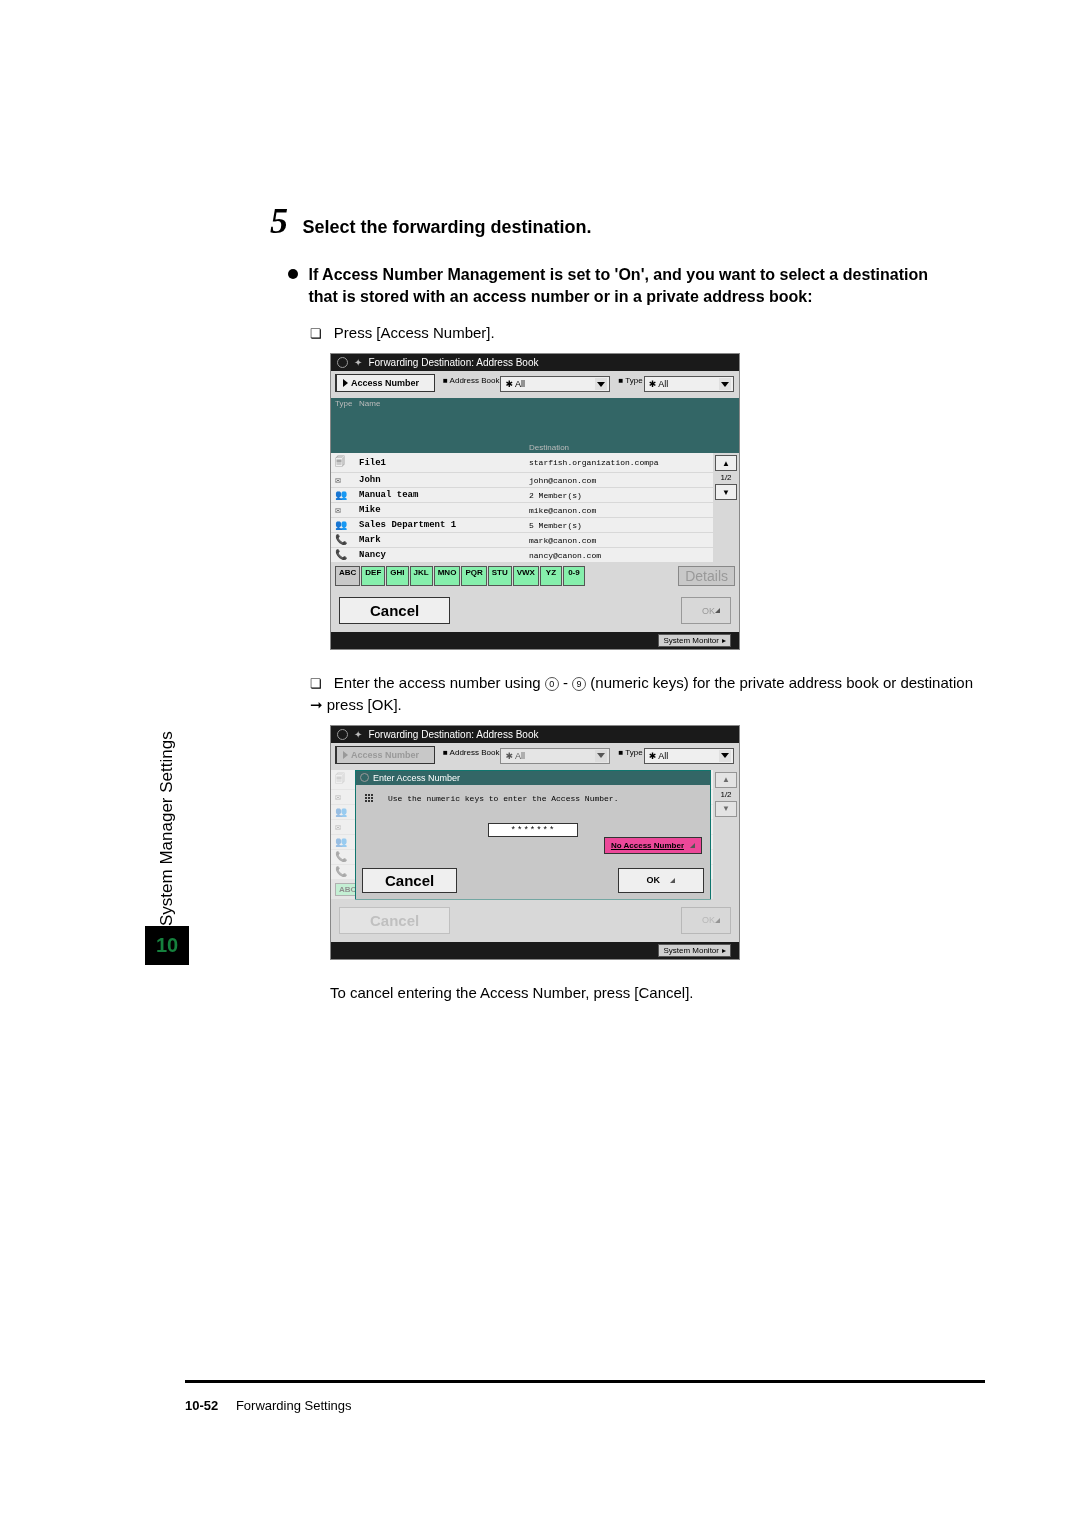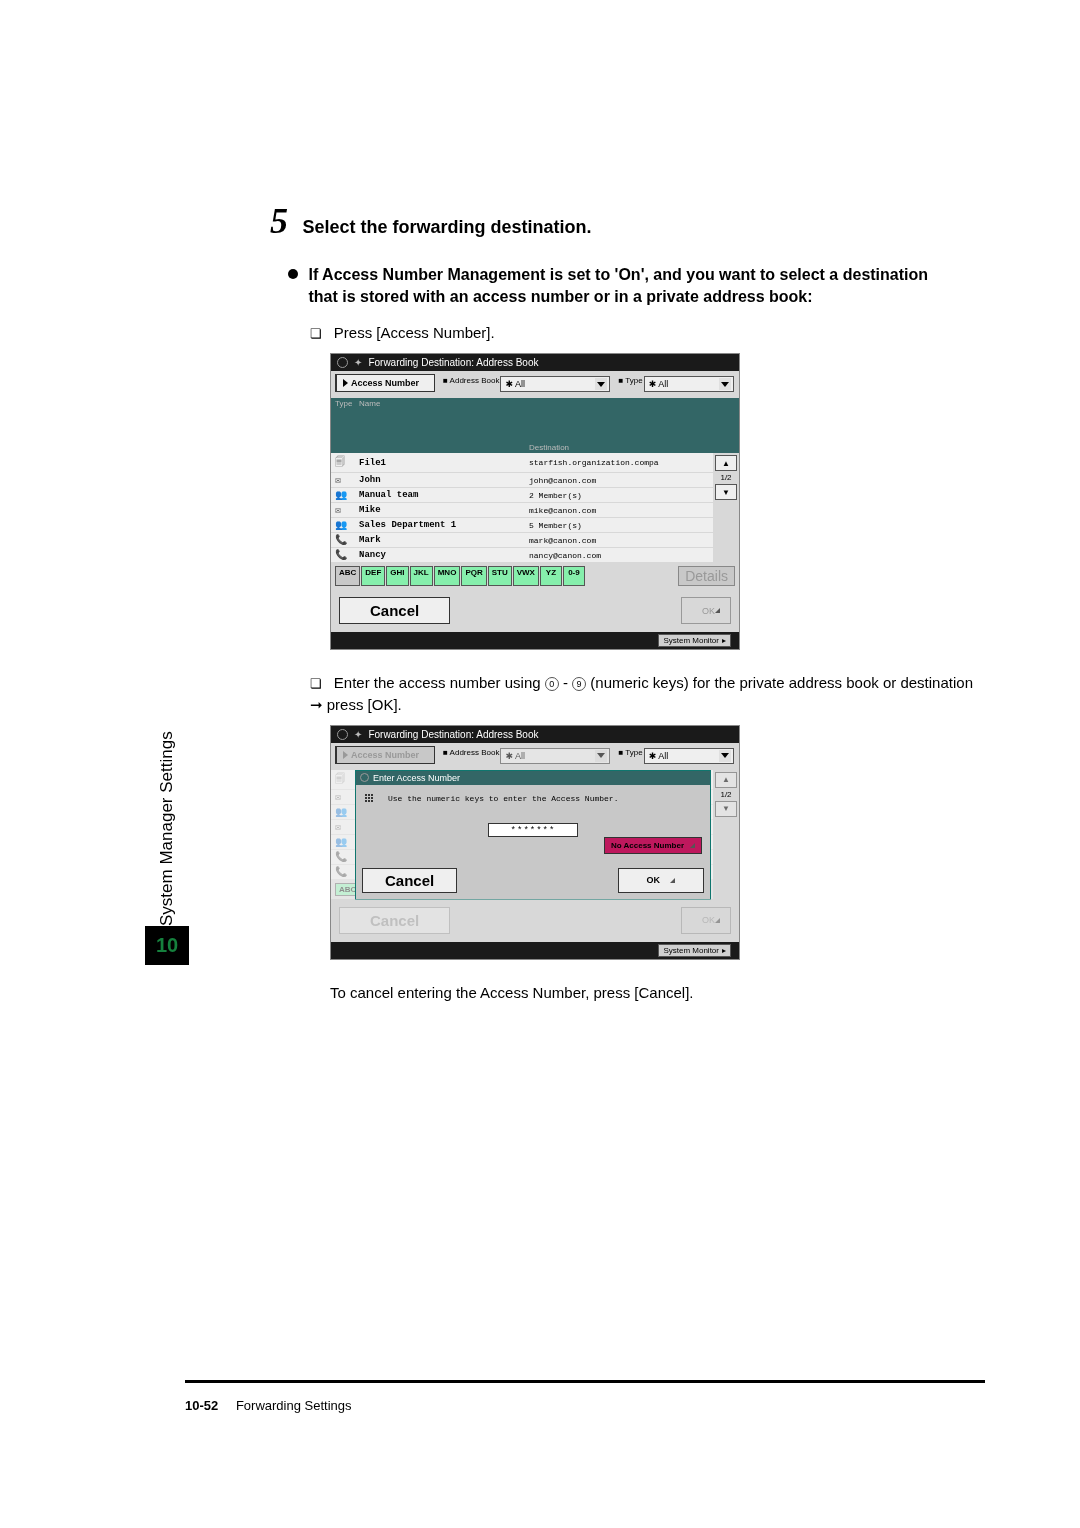--- a/index.html
+++ b/index.html
@@ -351,30 +351,31 @@
       width: 90px;
       height: 14px;
       margin: 20px auto 0 auto;
       font-family: 'Courier New', monospace;
       font-size: 9px;
       text-align: center;
       line-height: 14px;
       letter-spacing: 1px;
     }
     .ss-overlay-nab {
-      background: #be185d;
+      background: #ec4899;
       border: 1px solid #333;
       padding: 3px 6px;
       font-size: 8px;
       font-weight: bold;
       align-self: flex-end;
       margin-top: auto;
       display: flex;
       align-items: center;
       gap: 6px;
+      text-decoration: underline;
     }
     .ss-overlay-bottom {
       display: flex;
       justify-content: space-between;
       padding: 6px;
     }
     .ss-overlay-ok {
       background: #efefef;
       border: 1px solid #333;
       padding: 3px 28px;

